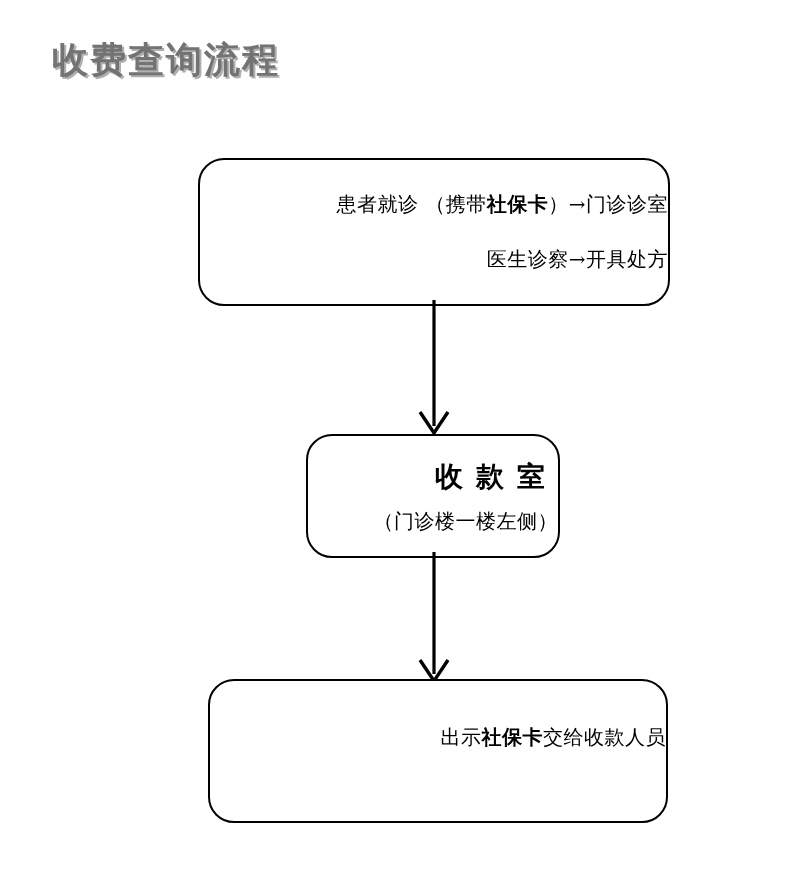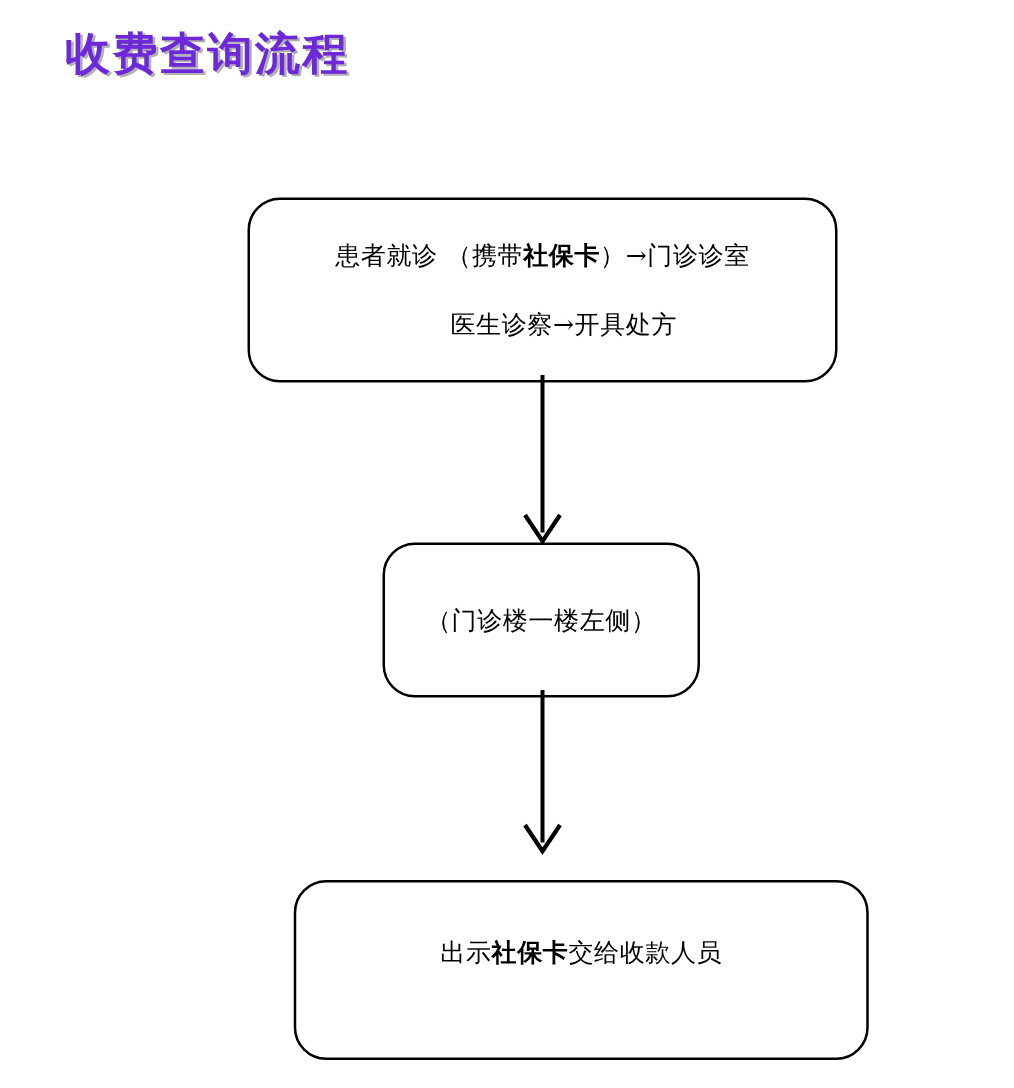--- a/index.html
+++ b/index.html
@@ -13,27 +13,27 @@
     position: relative;
     overflow: hidden;
     font-family: "DejaVu Serif", "Liberation Serif", serif;
     color: #000000;
   }
 
   
   .page-title {
     position: absolute;
     left: 52px;
-    top: 24px;
+    top: 40px;
     font-family: "DejaVu Serif", "Liberation Serif", serif;
     font-size: 36px;
     font-weight: bold;
     letter-spacing: 2px;
     line-height: 1.1;
-    color: #6d28d9;
+    color: #737373;
     text-shadow: 2px 2px 0 #55555577;
     white-space: nowrap;
   }
 
   
   .flow-canvas {
     position: absolute;
     left: 0;
     top: 0;
     width: 811px;
@@ -42,21 +42,21 @@
 
   
   .node {
     position: absolute;
     box-sizing: border-box;
     border: 2.2px solid #000000;
     border-radius: 26px;
     background: #ffffff;
     display: flex;
     flex-direction: column;
-    align-items: center;
+    align-items: flex-end;
     justify-content: center;
   }
 
   .node-line {
     white-space: nowrap;
     text-align: center;
     font-family: "DejaVu Serif", "Liberation Serif", serif;
     color: #000000;
   }
 
@@ -93,24 +93,23 @@
     margin-bottom: 12px;
   }
   #node-cashier .sub-line {
     font-size: 20px;
     letter-spacing: 0.5px;
   }
 
   
   #node-query {
     left: 208px;
-    top: 704px;
+    top: 679px;
     width: 460px;
     height: 144px;
-    margin-left: 27px;
   }
   #node-query .line-1 {
     font-size: 20px;
     letter-spacing: 0.5px;
     margin-bottom: 28px;
   }
   #node-query .line-2 {
     font-size: 20px;
     letter-spacing: 0.5px;
   }
@@ -139,20 +138,21 @@
   </div>
 
   <div class="connector" id="connector-1">
     <svg width="52" height="140" viewBox="0 0 52 140" xmlns="http://www.w3.org/2000/svg">
       <line x1="26" y1="0" x2="26" y2="126" stroke="#000000" stroke-width="3.2"></line>
       <path d="M 12 112 L 26 133 L 40 112" fill="none" stroke="#000000" stroke-width="3.4" stroke-linecap="butt"></path>
     </svg>
   </div>
 
   <div class="node" id="node-cashier">
+    <div class="node-line title-line">收款室</div>
     <div class="node-line sub-line">（门诊楼一楼左侧）</div>
   </div>
 
   <div class="connector" id="connector-2">
     <svg width="52" height="136" viewBox="0 0 52 136" xmlns="http://www.w3.org/2000/svg">
       <line x1="26" y1="0" x2="26" y2="122" stroke="#000000" stroke-width="3.2"></line>
       <path d="M 12 108 L 26 129 L 40 108" fill="none" stroke="#000000" stroke-width="3.4" stroke-linecap="butt"></path>
     </svg>
   </div>
 

